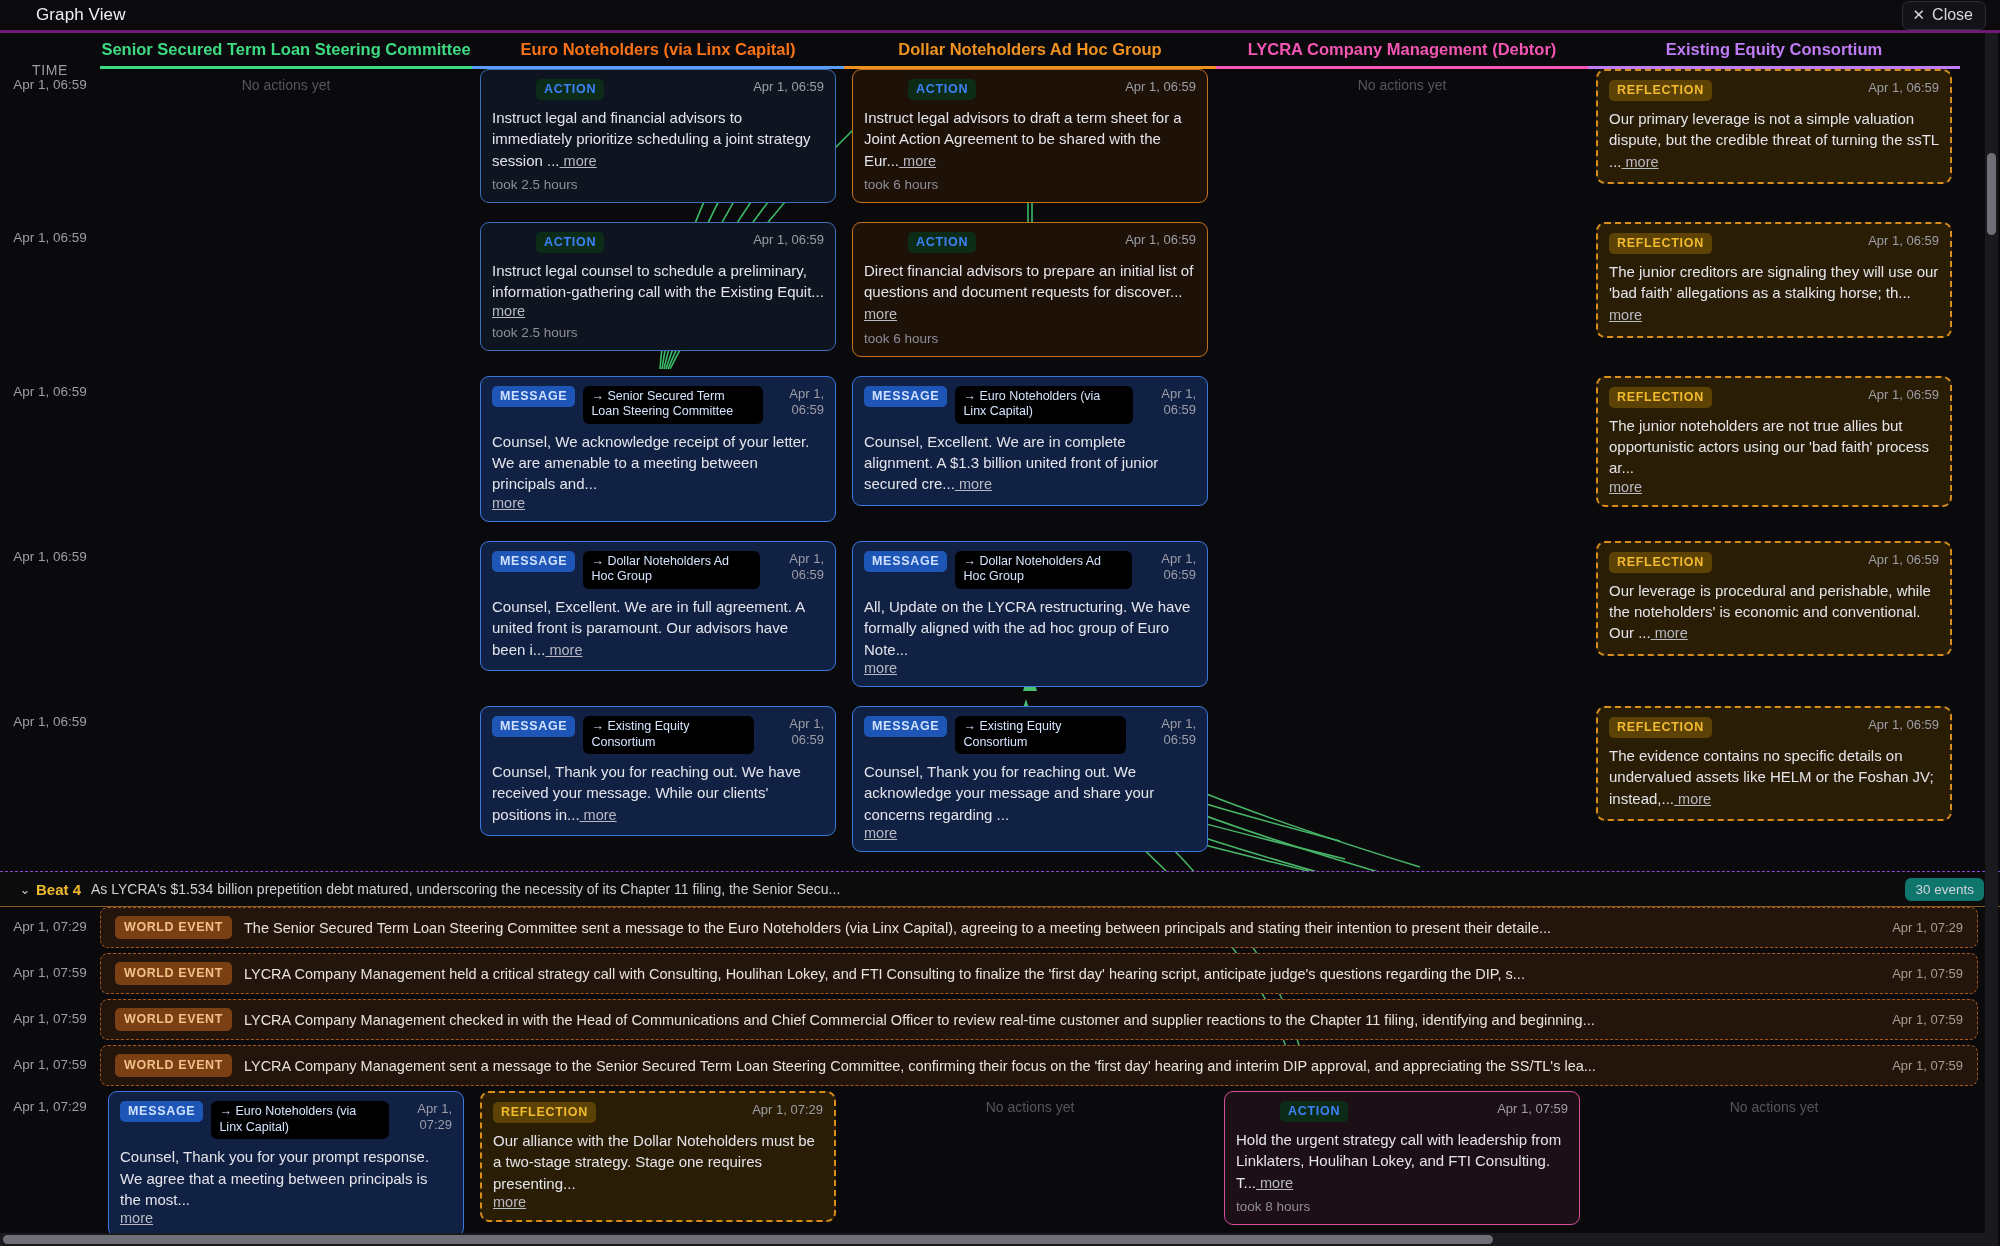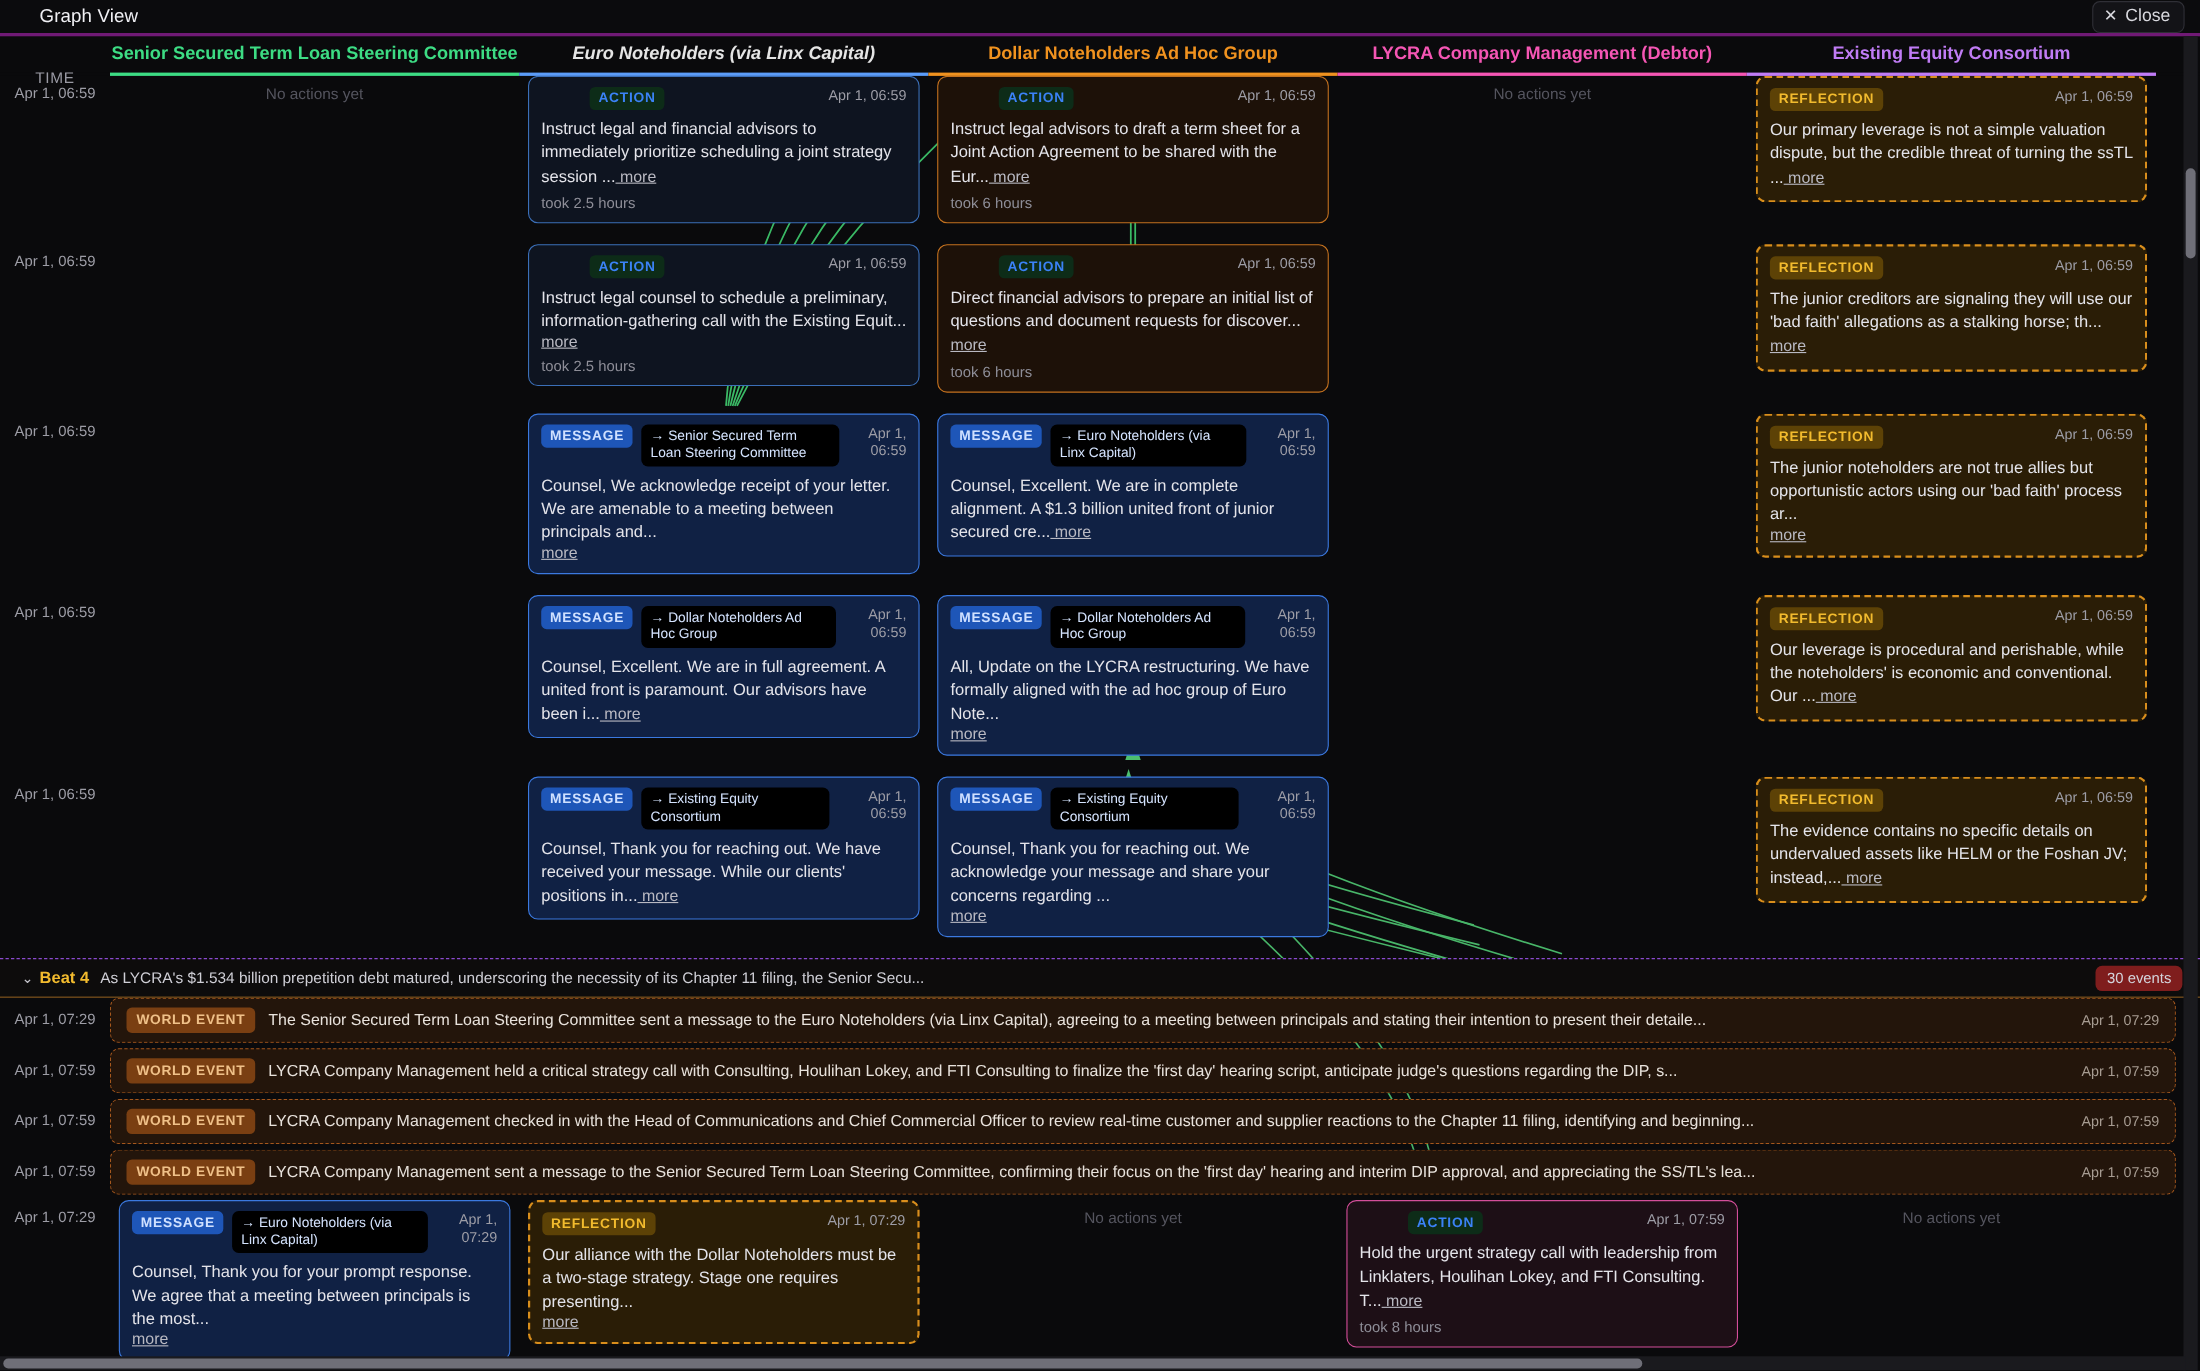--- a/index.html
+++ b/index.html
@@ -109,21 +109,21 @@
     position:relative; z-index:20;
     border-top:1.5px dashed #8a4ad0;
     border-bottom:1.5px solid #8a5a1e;
     background:#0d0c0c;
     height:36px; display:flex; align-items:center; padding:0 16px 0 14px;
   }
   .beatbar .chev{ color:#c8c8d0; font-size:13px; width:22px; text-align:center; cursor:pointer;}
   .beatbar .beatname{ color:#f2bb2e; font-weight:bold; font-size:15px; margin-right:10px; }
   .beatbar .beatdesc{ color:#cfcfd6; font-size:14px; white-space:nowrap; overflow:hidden; text-overflow:ellipsis; flex:1;}
   .beatbar .count{
-    background:#7f1d1d; color:#d4d4dc; font-size:13.5px;
+    background:#0f766e; color:#d4d4dc; font-size:13.5px;
     border-radius:6px; padding:4px 10px; margin-left:28px; white-space:nowrap;
   }
 
   
   .we-row{ display:flex; align-items:flex-start; position:relative; z-index:10; }
   .we-row .cell-time{ padding-top:12px; }
   .we-bar{
     flex:1; margin:0 22px 5px 0;
     border:1.5px dashed #a5571d; background:#23150b;
     border-radius:8px; padding:8px 14px;
@@ -163,21 +163,21 @@
     <div class="title">Graph View</div>
     <div class="close-btn">
       <span class="x">✕</span>
       <span>Close</span>
     </div>
   </div>
 
   <div class="colhead" id="colhead">
       <div class="ch time col-time" style="color: rgb(154, 154, 164); margin-top: 41px;">TIME</div>
       <div class="ch col-a" style="color: rgb(61, 220, 132);">Senior Secured Term Loan Steering Committee</div>
-      <div class="ch col-a" style="color: #e5e5e5; font-style: italic;">Euro Noteholders (via Linx Capital)</div>
+      <div class="ch col-a" style="color: #f97316;">Euro Noteholders (via Linx Capital)</div>
       <div class="ch col-a" style="color: rgb(240, 146, 31);">Dollar Noteholders Ad Hoc Group</div>
       <div class="ch col-a" style="color: rgb(245, 86, 180);">LYCRA Company Management (Debtor)</div>
       <div class="ch col-a" style="color: rgb(192, 124, 245);">Existing Equity Consortium</div>
     </div>
   <div class="underlines" id="underlines">
       <div class="spacer"></div>
       <div class="u col-a" style="background: rgb(61, 220, 132);"></div>
       <div class="u col-a" style="background: rgb(91, 156, 248);"></div>
       <div class="u col-a" style="background: rgb(240, 146, 31);"></div>
       <div class="u col-a" style="background: rgb(245, 86, 180);"></div>

